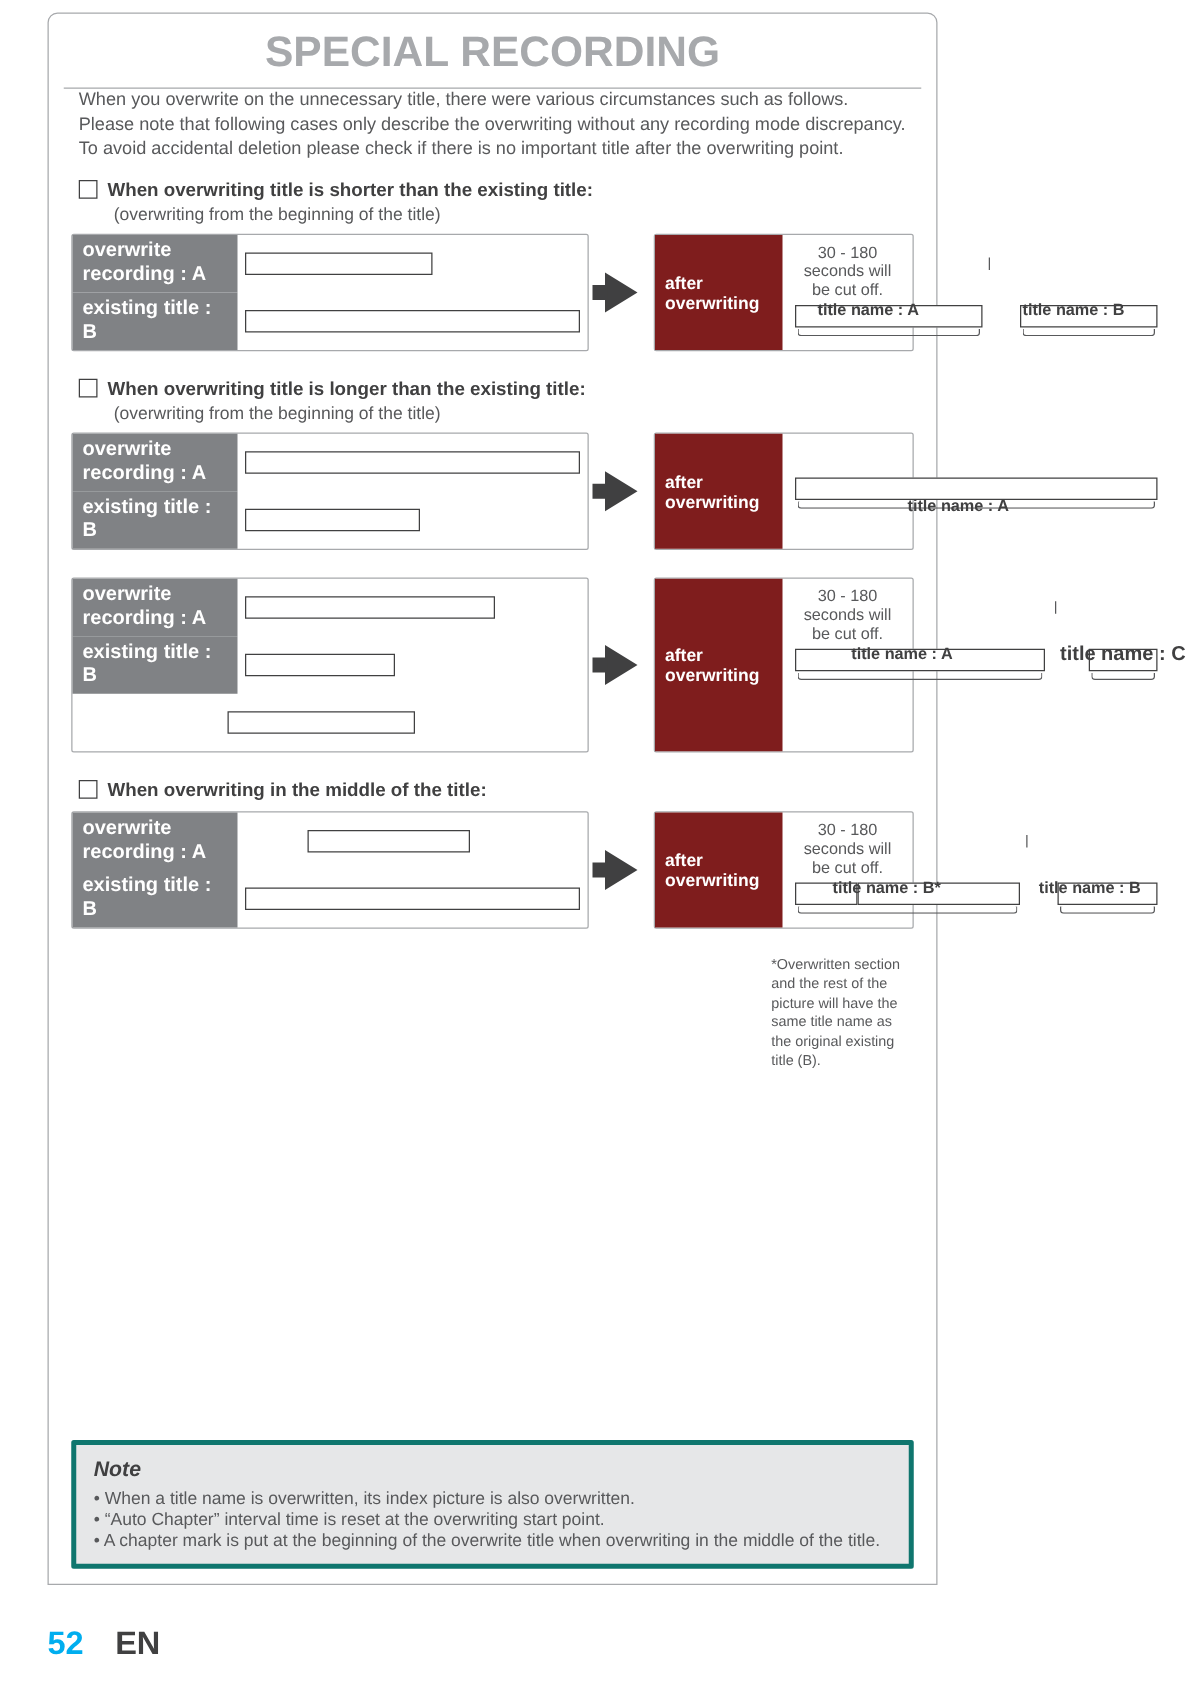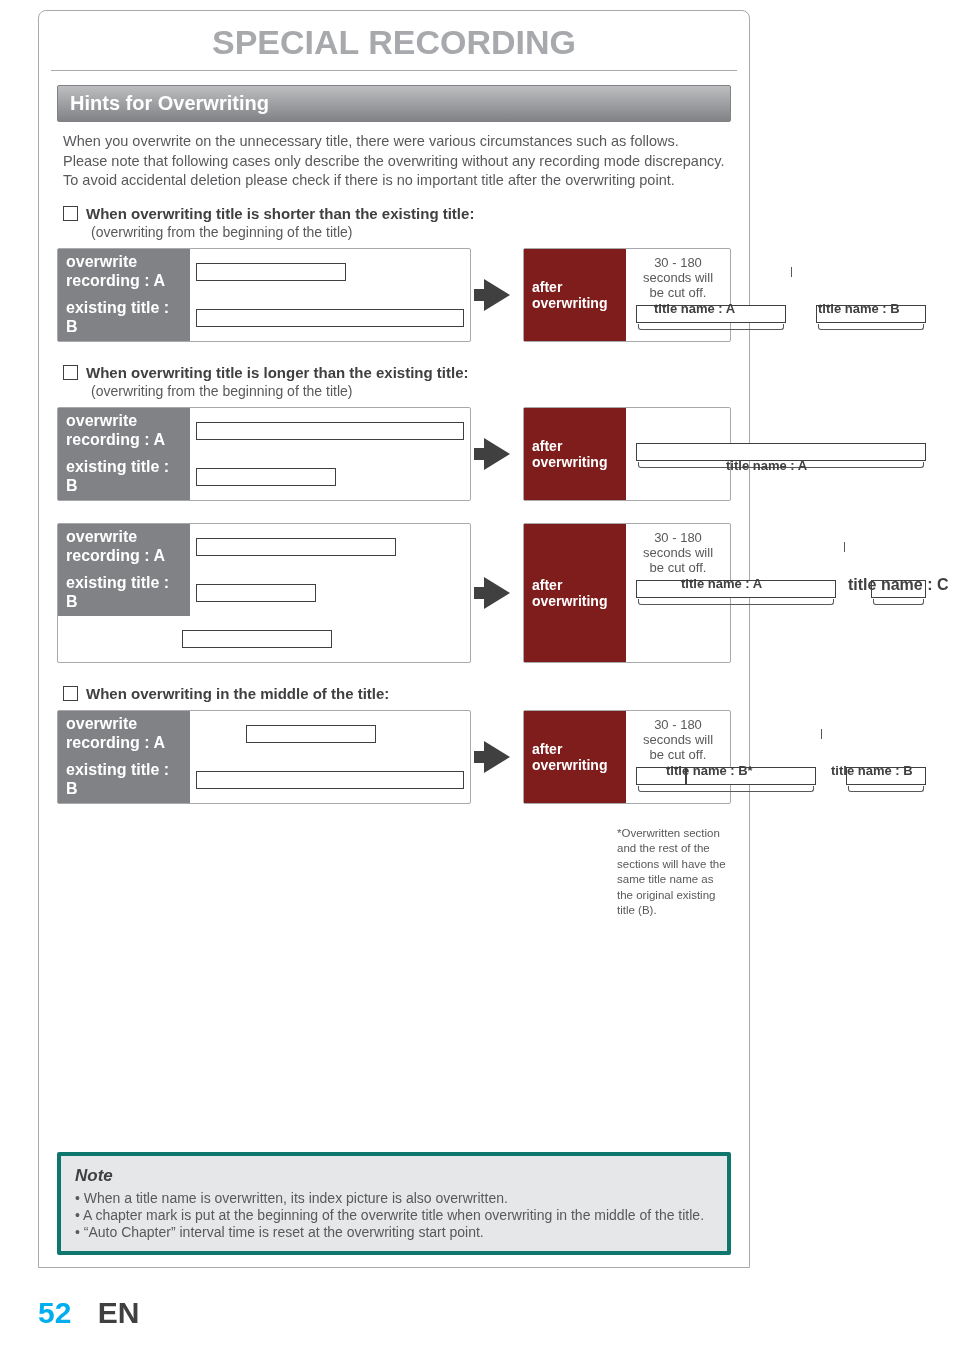--- a/index.html
+++ b/index.html
@@ -32,34 +32,33 @@
   .seg{position:absolute;top:3px;height:18px;border:1px solid #404041;background:#fff;}
   .brace{position:absolute;border-bottom:1px solid #58595b;height:6px;border-left:1px solid #58595b;border-right:1px solid #58595b;border-radius:0 0 3px 3px;}
   .tname{position:absolute;font-size:13px;font-weight:700;color:#404041;white-space:nowrap;}
   .tick{position:absolute;width:1px;background:#58595b;}
   .footnote{font-size:11.5px;line-height:1.35;margin-left:560px;max-width:340px;}
   .note-box{border:4px solid #0f766e;background:#e6e7e8;margin:0 18px;padding:10px 14px;border-radius:2px;}
   .note-title{font-style:italic;font-weight:700;font-size:17px;margin:0 0 4px;color:#404041;}
   .note-list{font-size:14px;margin:0;padding:0;list-style:none;}
   .note-list li::before{content:"• ";}
   .note-list li{margin:1px 0;}
-  .footer{position:absolute;left:38px;bottom:18px;font-size:30px;font-weight:700;}
+  .footer{position:absolute;left:38px;bottom:18px;font-size:26px;font-weight:700;}
   .footer .pg{color:#00aeef;}
   .footer .en{color:#404041;margin-left:18px;}
 </style>
 </head>
 <body>
 
 <div class="page">
   <div class="outer-frame">
     <h1 class="page-title">SPECIAL RECORDING</h1>
     <div class="title-rule"></div>
 
     <div class="content">
-      <div class="section-heading">Hints for Overwriting</div>
       <p class="intro">When you overwrite on the unnecessary title, there were various circumstances such as follows.  Please note that following cases only describe the overwriting without any recording mode discrepancy.  To avoid accidental deletion please check if there is no important title after the overwriting point.</p>
 
       <div class="case">
         <div class="case-title">When overwriting title is shorter than the existing title:</div>
         <div class="case-sub">(overwriting from the beginning of the title)</div>
       </div>
       <div class="diagram">
         <div class="lhs">
           <div class="lhs-row">
             <div class="lhs-label">overwrite<br>recording : A</div>
@@ -201,30 +200,30 @@
               <div class="seg" style="left:210px;width:80px"></div>
               <div class="brace" style="left:2px;width:176px;top:22px"></div>
               <div class="brace" style="left:212px;width:76px;top:22px"></div>
             </div>
             <div class="tname" style="left:40px;top:52px">title name : B*</div>
             <div class="tname" style="left:205px;top:52px">title name : B</div>
           </div>
         </div>
       </div>
 
-      <p class="footnote">*Overwritten section and the rest of the sections will have the same title name as the original existing title (B).</p>
+      <p class="footnote">*Overwritten section and the rest of the picture will have the same title name as the original existing title (B).</p>
     </div>
 
     <div style="position:absolute;left:0;right:0;bottom:12px;">
       <div class="note-box">
         <p class="note-title">Note</p>
         <ul class="note-list">
           <li>When a title name is overwritten, its index picture is also overwritten.</li>
+          <li>“Auto Chapter” interval time is reset at the overwriting start point.</li>
           <li>A chapter mark is put at the beginning of the overwrite title when overwriting in the middle of the title.</li>
-          <li>“Auto Chapter” interval time is reset at the overwriting start point.</li>
         </ul>
       </div>
     </div>
   </div>
 
   <div class="footer">
     <span class="pg">52</span>
     <span class="en">EN</span>
   </div>
 </div>

